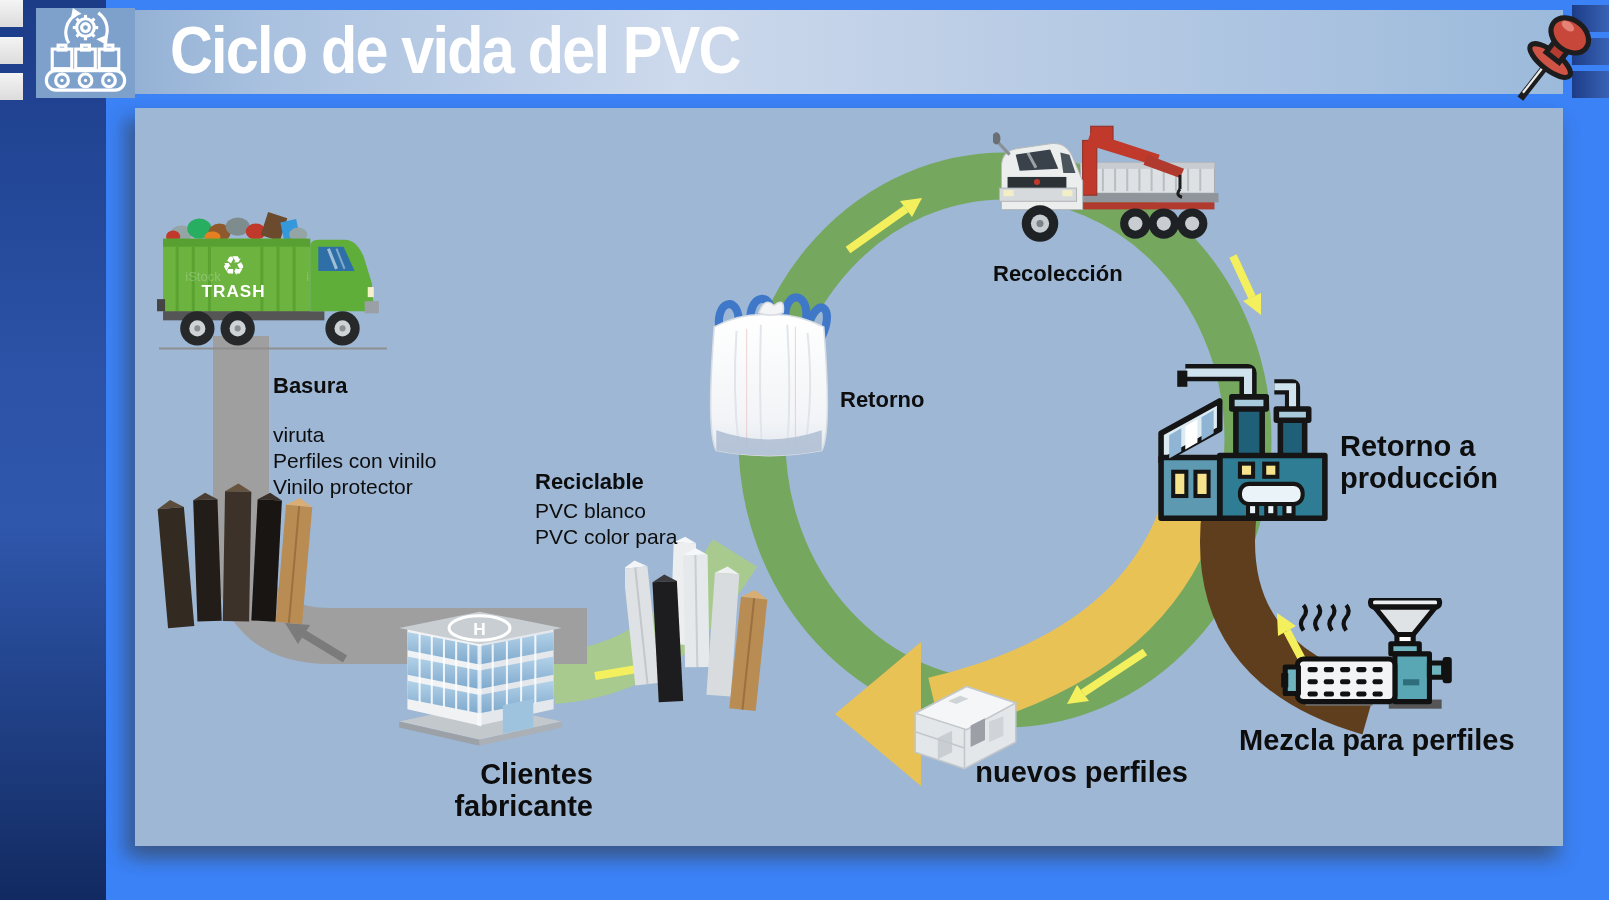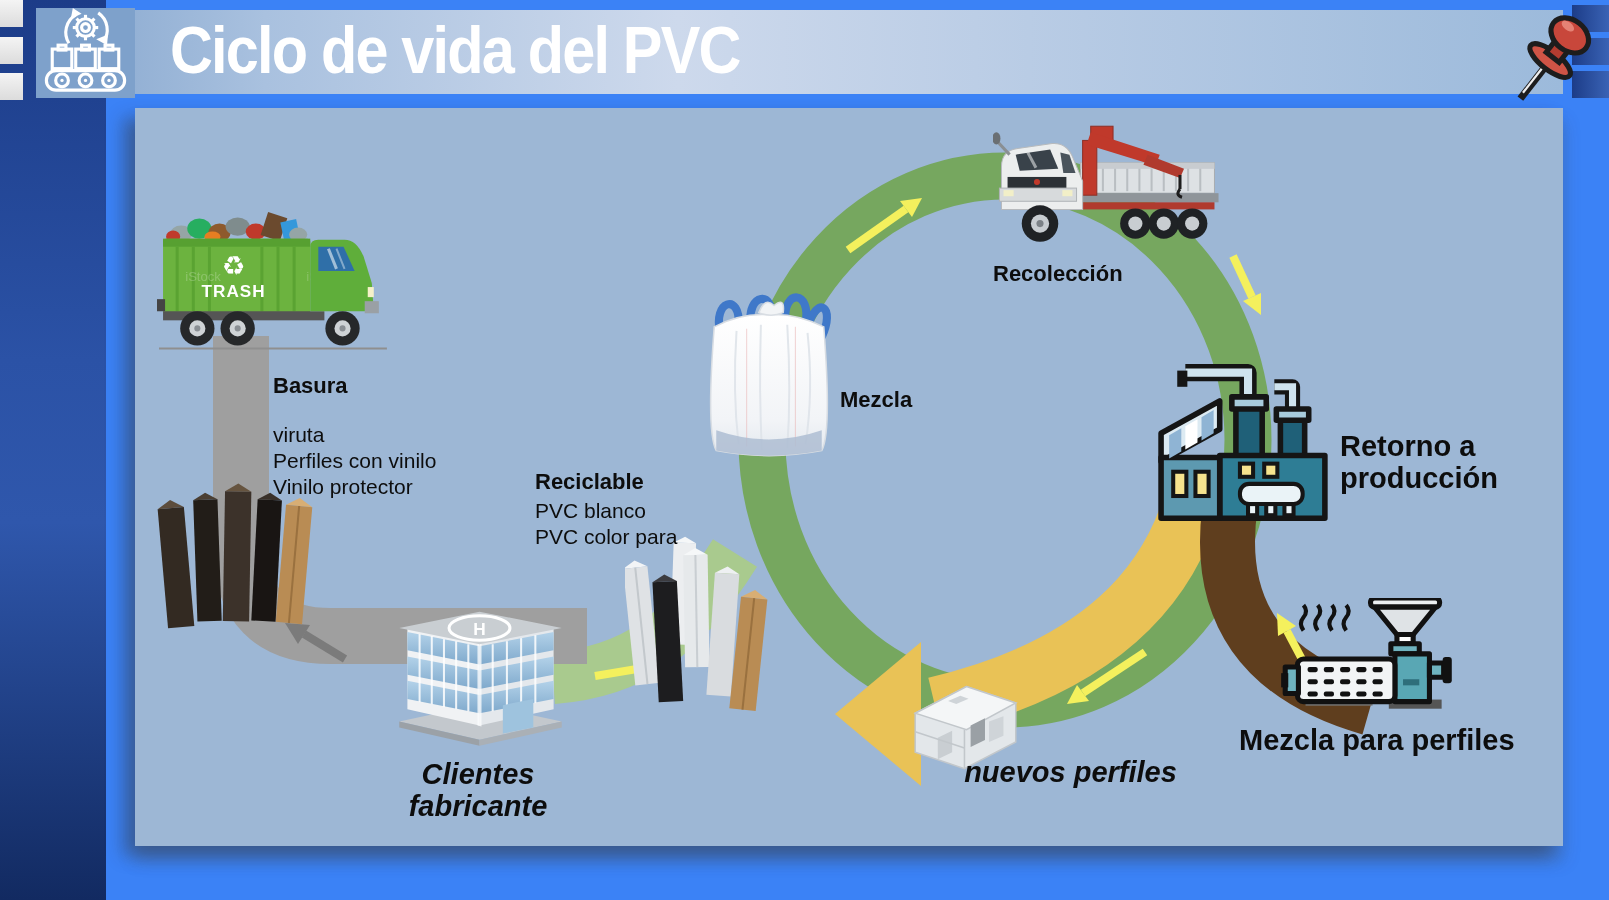--- a/index.html
+++ b/index.html
@@ -19,21 +19,21 @@
   .page-title{position:absolute;left:170px;top:12px;font-size:66px;font-weight:bold;color:#ffffff;
     letter-spacing:-2px;transform:scaleX(.9);transform-origin:left top;white-space:nowrap;}
   
   .panel{position:absolute;left:135px;top:108px;width:1428px;height:738px;background:#9db7d5;
     box-shadow:-12px 10px 16px rgba(50,50,50,.38), 0 14px 16px rgba(70,70,70,.28);overflow:hidden;}
   .abs{position:absolute;}
   .lbl{position:absolute;color:#0d0d0d;}
   .lbl .h{font-weight:bold;font-size:29px;line-height:32px;}
   .lbl .h.big{font-size:22px;}
   .lbl .t{font-size:21px;line-height:26px;}
-  .center{text-align:center;font-style:italic;}
+  .center{text-align:right;}
 </style>
 </head>
 <body>
 
 <div id="stage">
 
   <div class="left-bar">
     <div class="hole" style="top:0"></div>
     <div class="hole" style="top:37px"></div>
     <div class="hole" style="top:73px"></div>
@@ -441,21 +441,21 @@
       <div class="t">Vinilo protector</div>
     </div>
 
     <div class="lbl" style="left:400px;top:358px">
       <div class="h big">Reciclable</div>
       <div class="t" style="">PVC blanco</div>
       <div class="t">PVC color para</div>
     </div>
 
     <div class="lbl" style="left:705px;top:276px">
-      <div class="h big">Mezcla</div>
+      <div class="h big">Retorno</div>
     </div>
 
     <div class="lbl" style="left:858px;top:150px">
       <div class="h big">Recolección</div>
     </div>
 
     <div class="lbl" style="left:1205px;top:322px">
       <div class="h">Retorno a</div>
       <div class="h">producción</div>
     </div>

